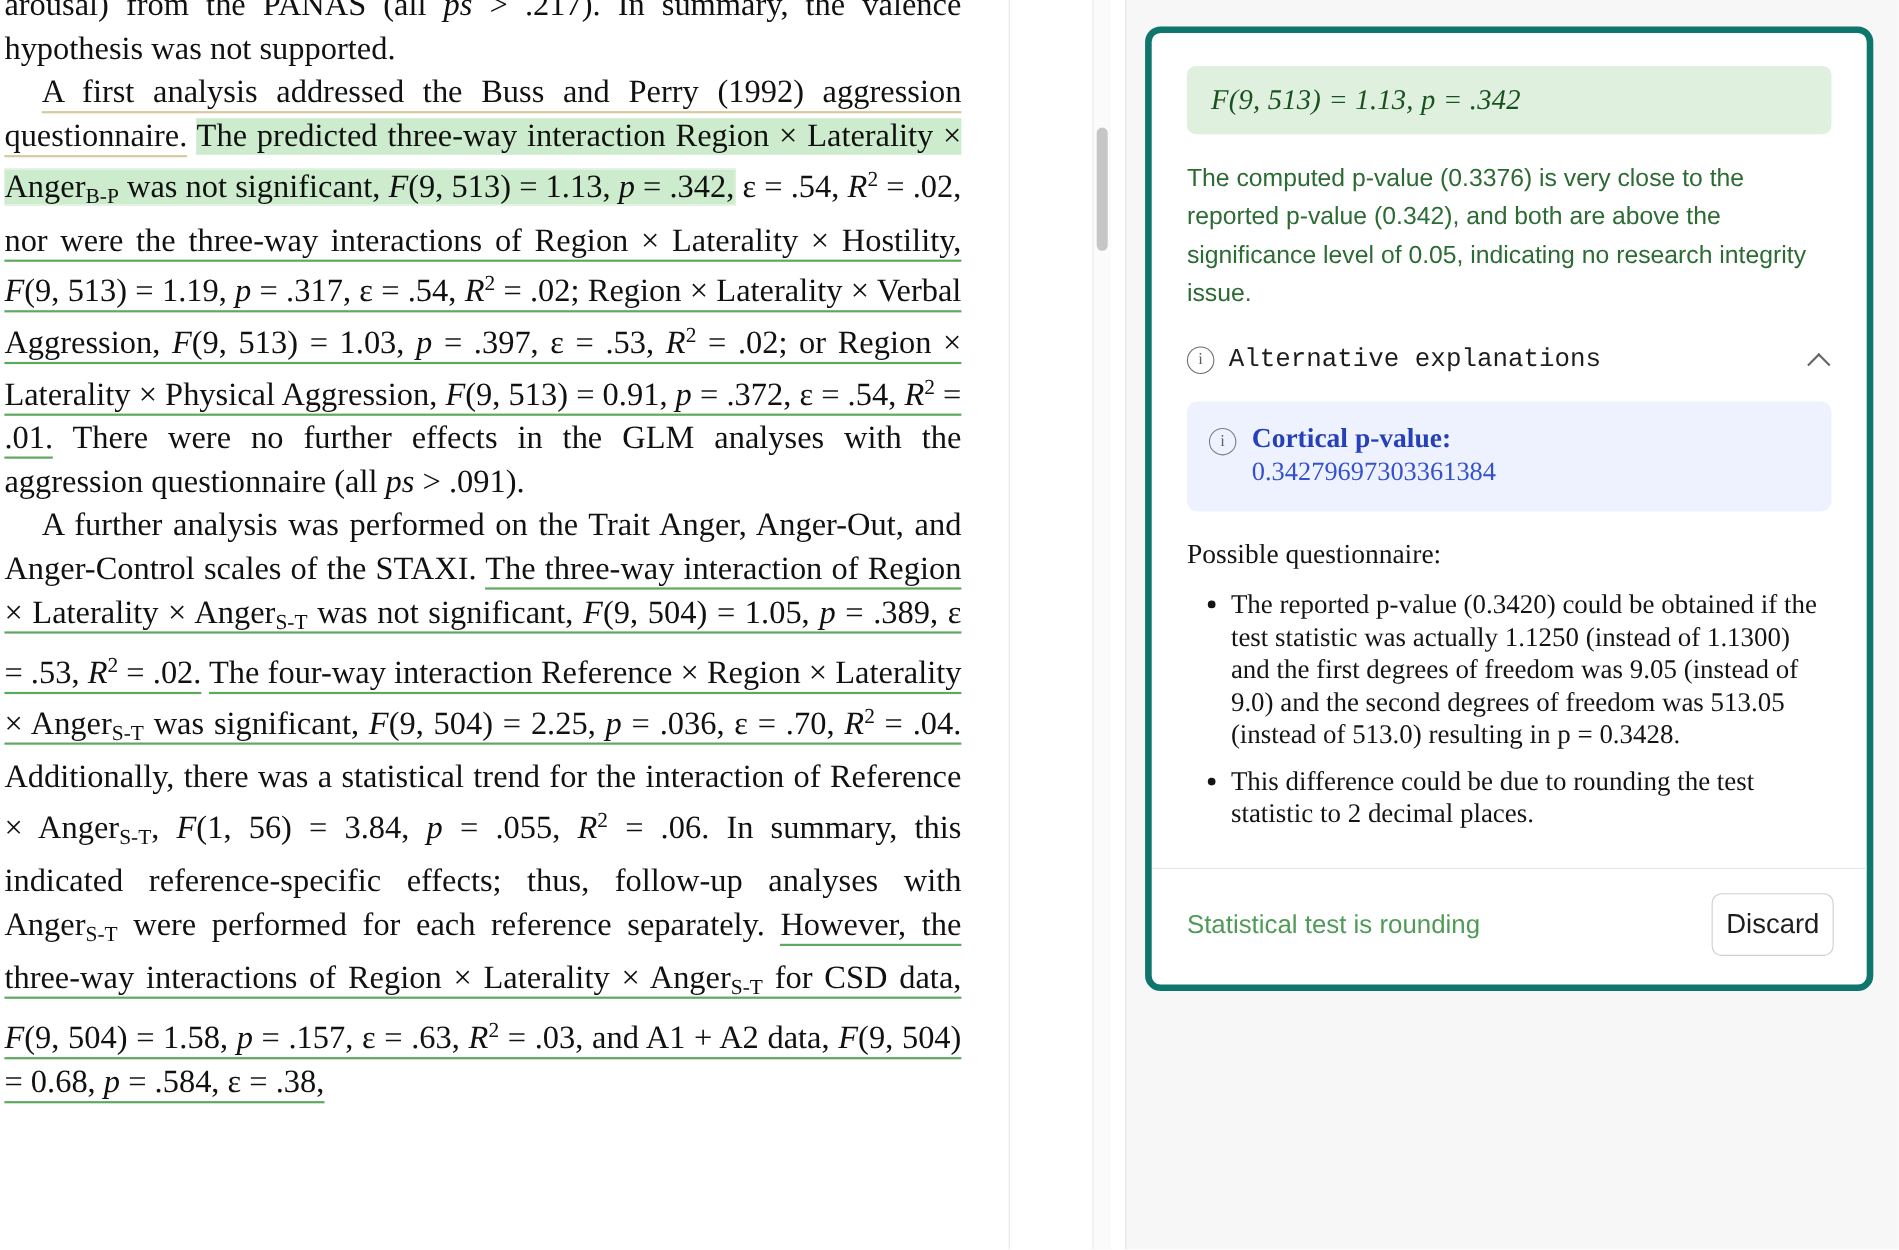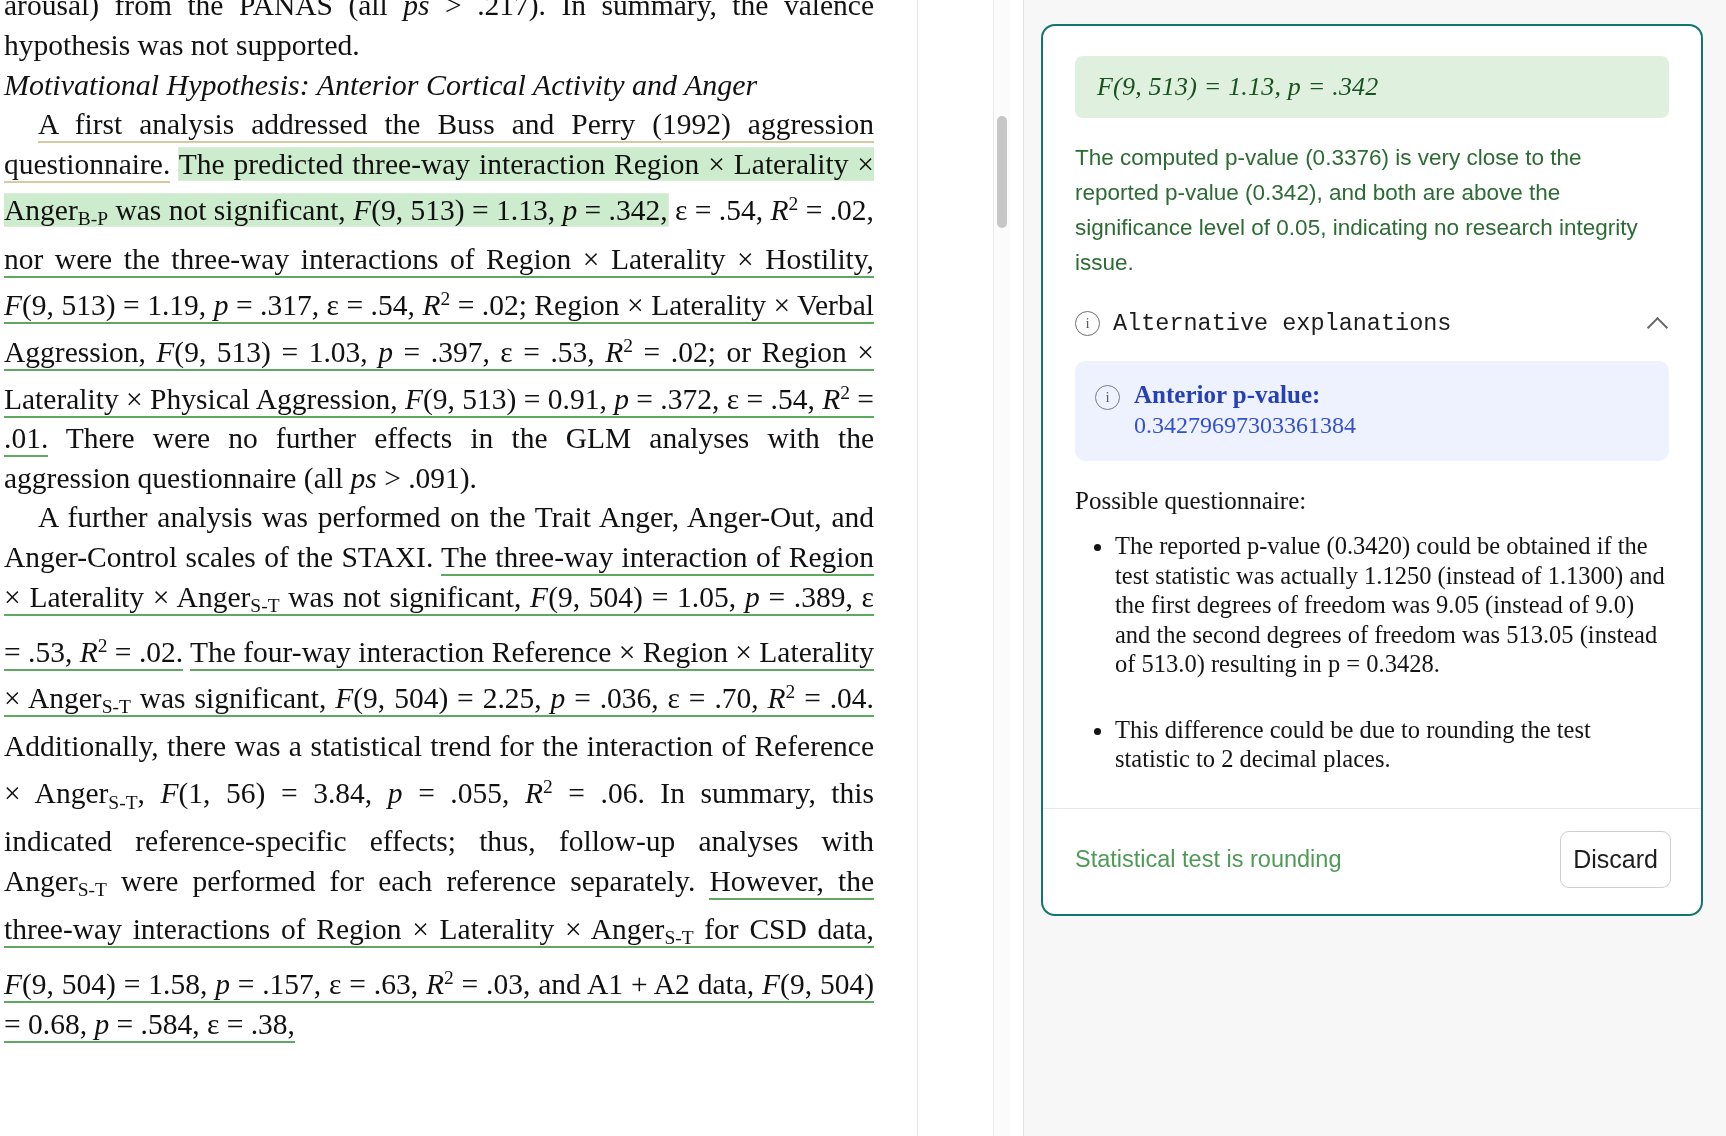--- a/index.html
+++ b/index.html
@@ -111,21 +111,21 @@
     background: #f7f7f8;
     border-left: 1px solid #e3e3e5;
   }
   .card {
     position: absolute;
     left: 17px;
     top: 24px;
     width: 662px;
     box-sizing: border-box;
     background: #ffffff;
-    border: 2px solid #0f766e;
+    border: 6px solid #0f766e;
     border-radius: 14px;
     padding: 0 0 0 0;
     font-family: "Liberation Sans", sans-serif;
     overflow: hidden;
   }
   .stat-chip {
     margin: 30px 32px 0 32px;
     background: #dff0df;
     border-radius: 8px;
     padding: 16px 22px;
@@ -221,21 +221,21 @@
     color: #141414;
   }
   ul.explain {
     margin: 16px 32px 0 50px;
     padding: 0 0 0 22px;
     font-family: "Liberation Serif", serif;
     font-size: 24.5px;
     line-height: 29.5px;
     color: #141414;
   }
-  ul.explain li { margin-bottom: 36px; }
+  ul.explain li { margin-bottom: 13px; }
   ul.explain li:last-child { margin-bottom: 16px; }
 
   .card-footer {
     margin-top: 34px;
     border-top: 1px solid #e7e7e7;
     padding: 22px 30px 26px 32px;
     display: flex;
     align-items: center;
     justify-content: space-between;
   }
@@ -261,21 +261,20 @@
 <div class="app">
 
   <div class="paper-pane">
     <div class="paper-col">
 
       <p>
         arousal) from the PANAS (all <i class="v">ps</i> &gt; .217). In summary, the valence
         hypothesis was not supported.
       </p>
 
-      <p class="sec-head">Motivational Hypothesis: Anterior Cortical Activity and Anger</p>
 
       <p class="p-indent">
         <span class="u-tan">A first analysis addressed the Buss and Perry (1992) aggression questionnaire.</span>
         <span class="hl-green">The predicted three-way interaction Region × Laterality × Anger<sub>B-P</sub> was not significant, <i class="v">F</i>(9, 513) = 1.13, <i class="v">p</i> = .342,</span>
         ε = .54, <i class="v">R</i><sup>2</sup> = .02,
         <span class="u-green">nor were the three-way interactions of Region × Laterality × Hostility, <i class="v">F</i>(9, 513) = 1.19, <i class="v">p</i> = .317, ε = .54, <i class="v">R</i><sup>2</sup> = .02; Region × Laterality × Verbal Aggression, <i class="v">F</i>(9, 513) = 1.03, <i class="v">p</i> = .397, ε = .53, <i class="v">R</i><sup>2</sup> = .02; or Region × Laterality × Physical Aggression, <i class="v">F</i>(9, 513) = 0.91, <i class="v">p</i> = .372, ε = .54, <i class="v">R</i><sup>2</sup> = .01.</span>
         There were no further effects in the GLM analyses with the aggression questionnaire (all <i class="v">ps</i> &gt; .091).
       </p>
 
       <p class="p-indent">
@@ -304,21 +303,21 @@
 
       <div class="alt-row">
         <span class="info-circle">i</span>
         <span class="alt-label">Alternative explanations</span>
         <span class="chevron"></span>
       </div>
 
       <div class="closest-box">
         <span class="closest-icon">i</span>
         <span>
-          <span class="closest-title">Anterior p-value:</span><br>
+          <span class="closest-title">Cortical p-value:</span><br>
           <span class="closest-value">0.34279697303361384</span>
         </span>
       </div>
 
       <div class="possible">Possible questionnaire:</div>
 
       <ul class="explain">
         <li>The reported p-value (0.3420) could be obtained if the test statistic was actually 1.1250 (instead of 1.1300) and the first degrees of freedom was 9.05 (instead of 9.0) and the second degrees of freedom was 513.05 (instead of 513.0) resulting in p = 0.3428.</li>
         <li>This difference could be due to rounding the test statistic to 2 decimal places.</li>
       </ul>

